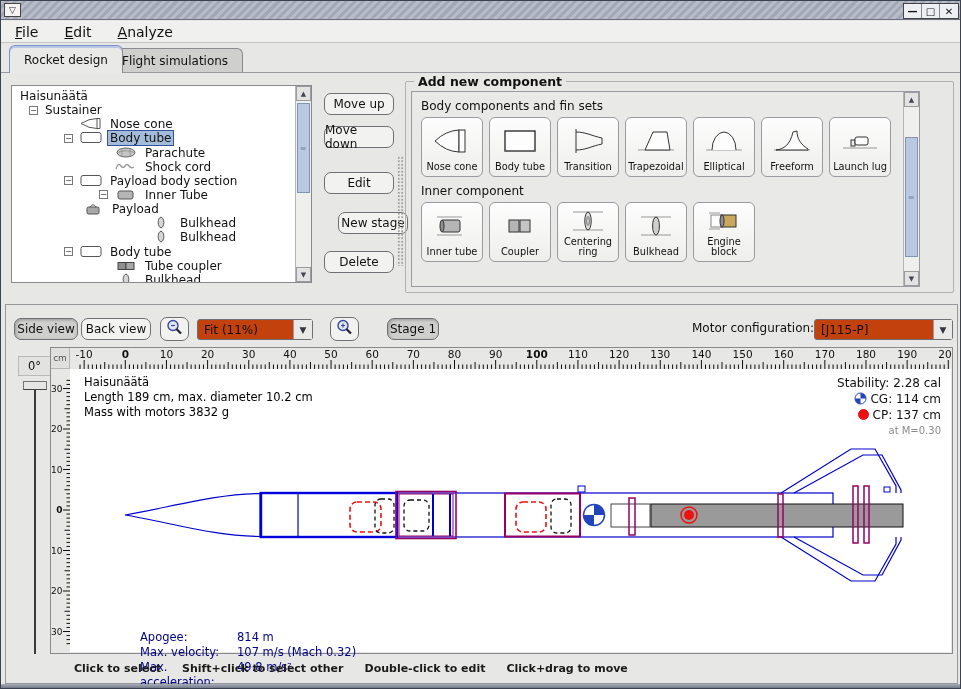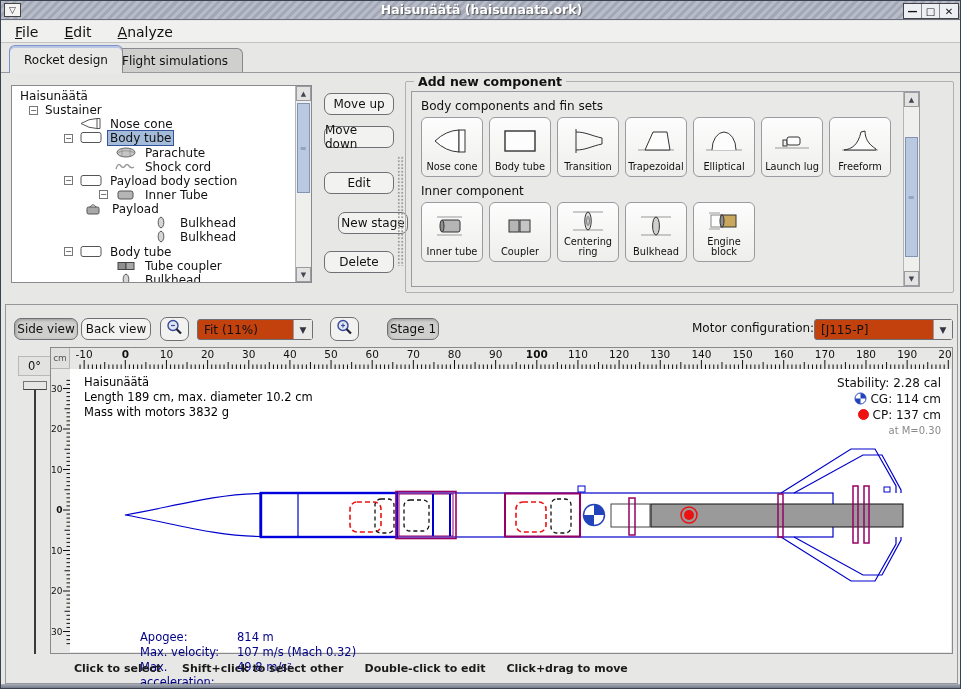--- a/index.html
+++ b/index.html
@@ -99,21 +99,20 @@
     background:linear-gradient(#a8aeba,#59606f);}
   svg text{font-family:"DejaVu Sans","Liberation Sans",sans-serif;}
 </style>
 </head>
 <body>
 
 <div class="window">
 
   <div class="titlebar">
     <div class="win-menu-box">▽</div>
-    <div class="title-text">Haisunäätä (haisunaata.ork)</div>
     <div class="win-controls">
         <div class="win-btn">—</div>
         <div class="win-btn">□</div>
         <div class="win-btn">✕</div>
       </div>
   </div>
 
   <div class="menubar">
     <span class="menu-item">File</span>
     <span class="menu-item">Edit</span>
@@ -232,35 +231,35 @@
                 <svg width="40" height="32" viewBox="0 0 40 32">
                   <line x1="2" y1="25" x2="38" y2="25" stroke="#999"></line>
                   <path d="M8,25 A12,18 0 0 1 32,25" fill="#fdfdfd" stroke="#333"></path>
                 </svg>
               </div>
               <div>Elliptical</div>
             </div>
             <div class="comp-btn">
               <div class="comp-icon">
                 <svg width="40" height="32" viewBox="0 0 40 32">
+                  <line x1="2" y1="25" x2="38" y2="25" stroke="#999"></line>
+                  <path d="M4,25 C12,24 18,20 21,7 L25,6 C25,13 28,19 36,24 L36,25 Z" fill="#fdfdfd" stroke="#333"></path>
+                </svg>
+              </div>
+              <div>Freeform</div>
+            </div>
+            <div class="comp-btn">
+              <div class="comp-icon">
+                <svg width="40" height="32" viewBox="0 0 40 32">
                   <line x1="3" y1="23" x2="37" y2="23" stroke="#999"></line>
                   <rect x="11" y="15" width="4" height="6" fill="#eee" stroke="#333"></rect>
                   <rect x="15" y="12" width="13" height="8" rx="2" fill="#fdfdfd" stroke="#333"></rect>
                 </svg>
               </div>
               <div>Launch lug</div>
-            </div>
-            <div class="comp-btn">
-              <div class="comp-icon">
-                <svg width="40" height="32" viewBox="0 0 40 32">
-                  <line x1="2" y1="25" x2="38" y2="25" stroke="#999"></line>
-                  <path d="M4,25 C12,24 18,20 21,7 L25,6 C25,13 28,19 36,24 L36,25 Z" fill="#fdfdfd" stroke="#333"></path>
-                </svg>
-              </div>
-              <div>Freeform</div>
             </div>
           </div>
           <div class="comp-section-label">Inner component</div>
           <div class="comp-row">
             <div class="comp-btn">
               <div class="comp-icon">
                 <svg width="40" height="32" viewBox="0 0 40 32">
                   <path d="M5,7 H30 M5,25 H30" stroke="#999" fill="none"></path>
                   <rect x="9" y="10" width="19" height="12" rx="2" fill="#b5b5b5" stroke="#333"></rect>
                   <ellipse cx="10" cy="16" rx="2" ry="6" fill="#8f8f8f" stroke="#333"></ellipse>

